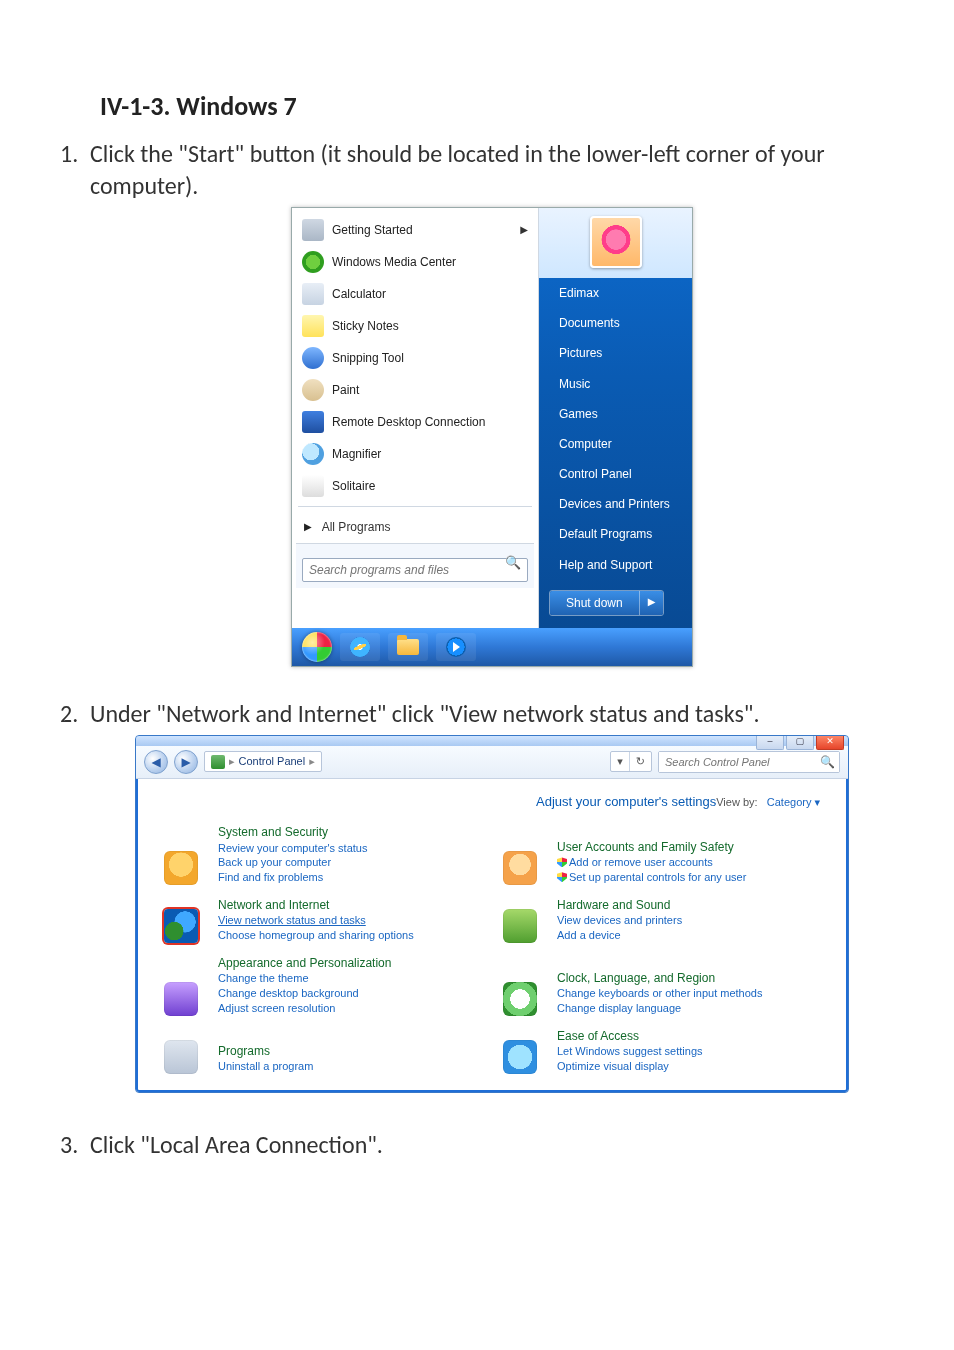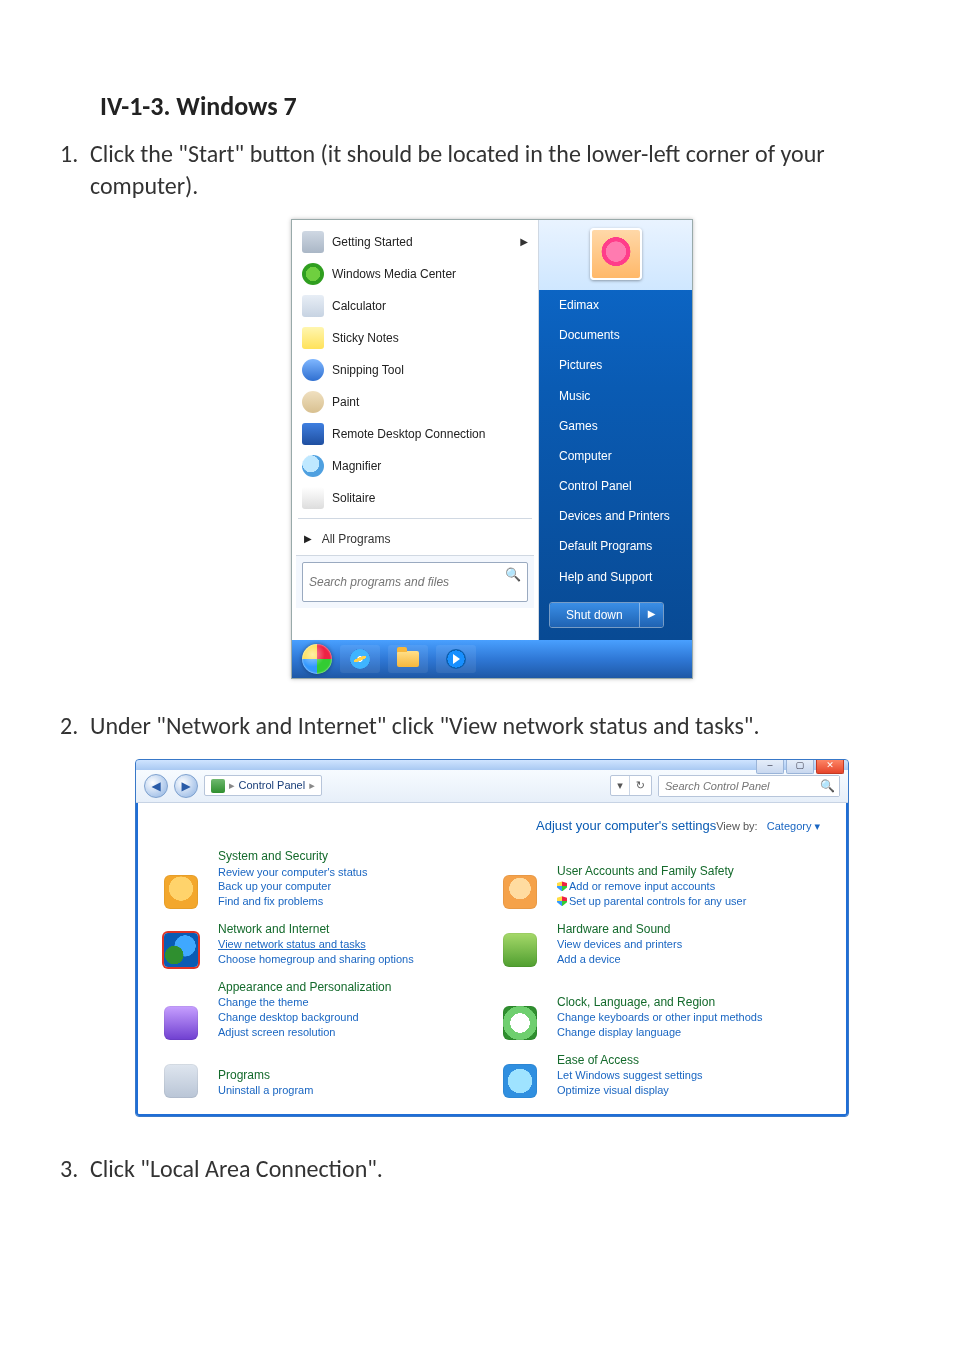--- a/index.html
+++ b/index.html
@@ -34,21 +34,21 @@
   }
   ol.doc-list > li::before {
     counter-increment: item;
     content: counter(item) ".";
     position: absolute;
     left: 0;
     top: 0;
   }
   .fig-wrap {
     text-align: center;
-    margin: 16px 0 28px 0;
+    margin: 4px 0 28px 0;
   }
 
   
   .startmenu {
     display: inline-block;
     width: 400px;
     border: 1px solid #9aa;
     background: linear-gradient(#e9f3ff, #cfe7ff);
     text-align: left;
     box-shadow: 0 0 4px rgba(0,0,0,.25);
@@ -141,21 +141,21 @@
     padding: 6px;
     background: #f3f7fd;
     border-top: 1px solid #d0d8e2;
   }
   .sm-search {
     position: relative;
   }
   .sm-search input {
     width: 100%;
     box-sizing: border-box;
-    height: 40px;
+    height: 24px;
     border: 1px solid #9aaac0;
     border-radius: 2px;
     padding: 2px 24px 2px 6px;
     font-style: italic;
     color: #888;
     font-size: 12px;
     font-family: "Segoe UI", Tahoma, sans-serif;
   }
   .sm-search .mag {
     position: absolute;
@@ -517,21 +517,21 @@
                   <a href="#">Review your computer's status</a>
                   <a href="#">Back up your computer</a>
                   <a href="#">Find and fix problems</a>
                 </span>
               </div>
 
               <div class="cp-cat">
                 <span class="caticon ci-user"></span>
                 <span class="txt">
                   <a class="head" href="#">User Accounts and Family Safety</a>
-                  <a href="#"><span class="shield"></span><span>Add or remove input accounts</span></a>
+                  <a href="#"><span class="shield"></span><span>Add or remove user accounts</span></a>
                   <a href="#"><span class="shield"></span><span>Set up parental controls for any user</span></a>
                 </span>
               </div>
 
               <div class="cp-cat">
                 <span class="caticon ci-net red-outline"></span>
                 <span class="txt">
                   <a class="head" href="#">Network and Internet</a>
                   <a class="hl" href="#">View network status and tasks</a>
                   <a href="#">Choose homegroup and sharing options</a>

